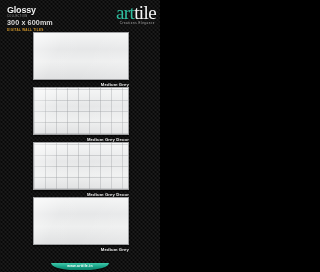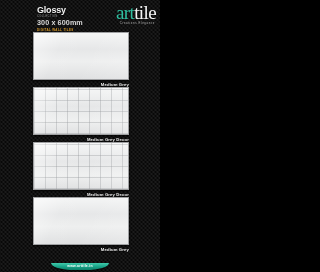--- a/index.html
+++ b/index.html
@@ -27,21 +27,20 @@
   .header {
     position: absolute;
     left: 0; top: 0;
     width: 160px;
     height: 30px;
   }
   .title-block {
     position: absolute;
     left: 7px;
     top: 5px;
-    padding-left: 30px;
   }
   .title {
     font-size: 9px;
     font-weight: bold;
     color: #f2f2f2;
     letter-spacing: -0.2px;
     line-height: 10px;
     text-shadow: 0 1px 1px rgba(0,0,0,0.9);
   }
   .title-sub {

